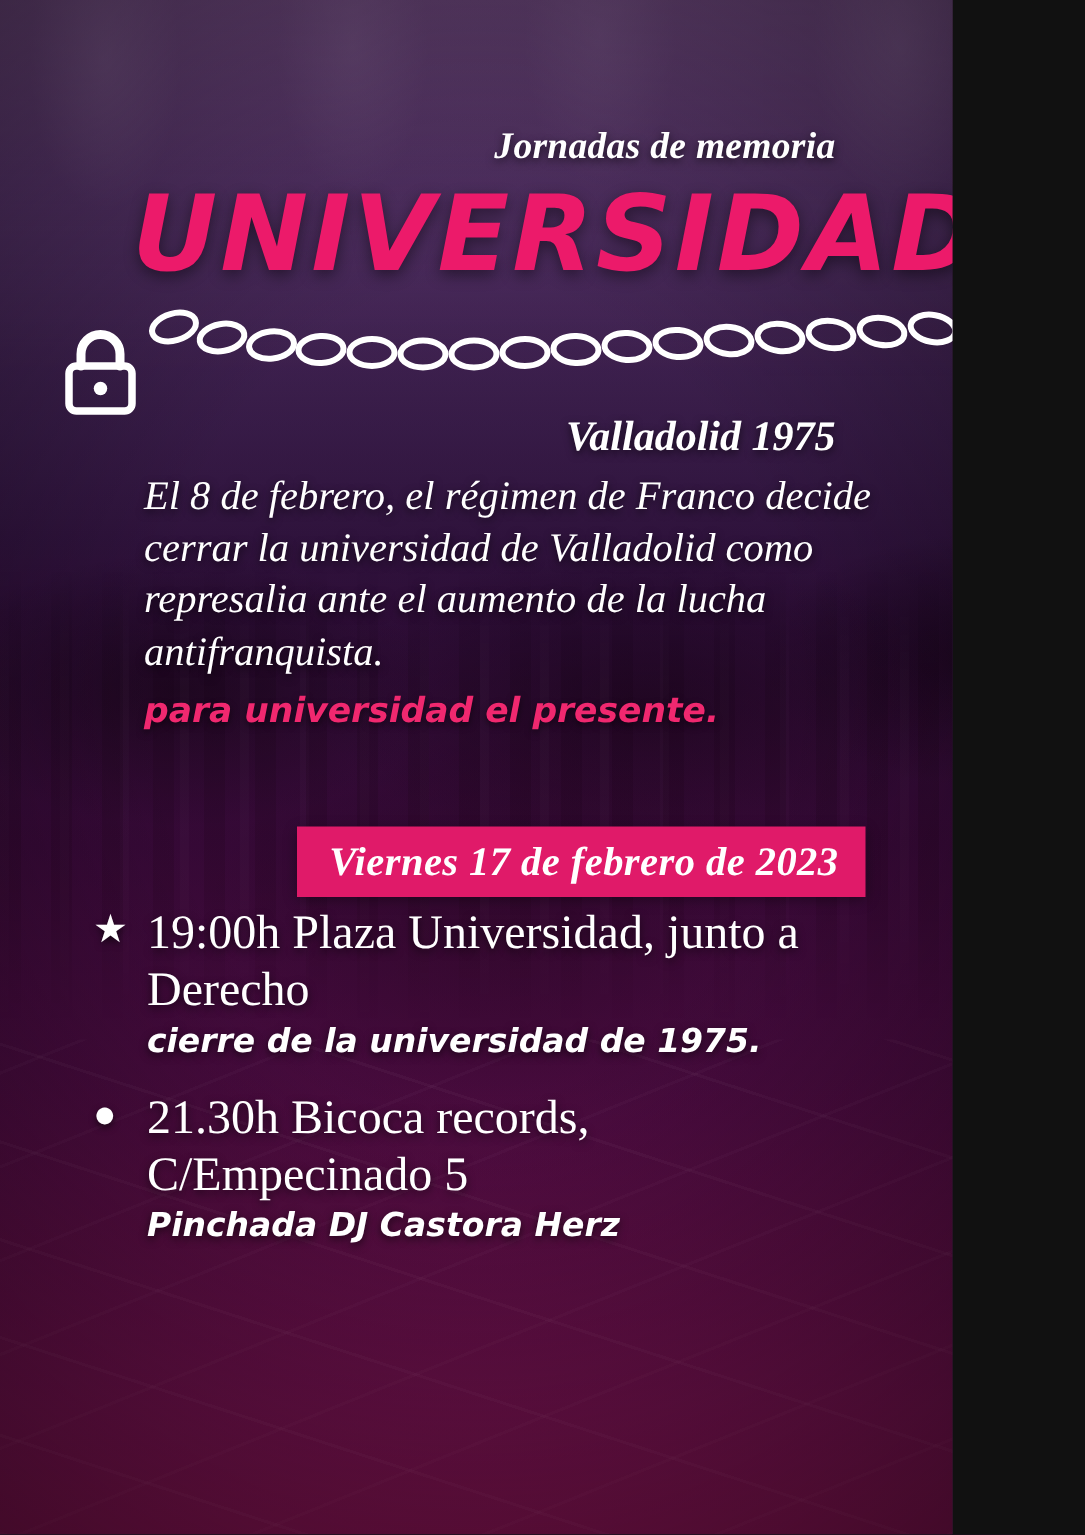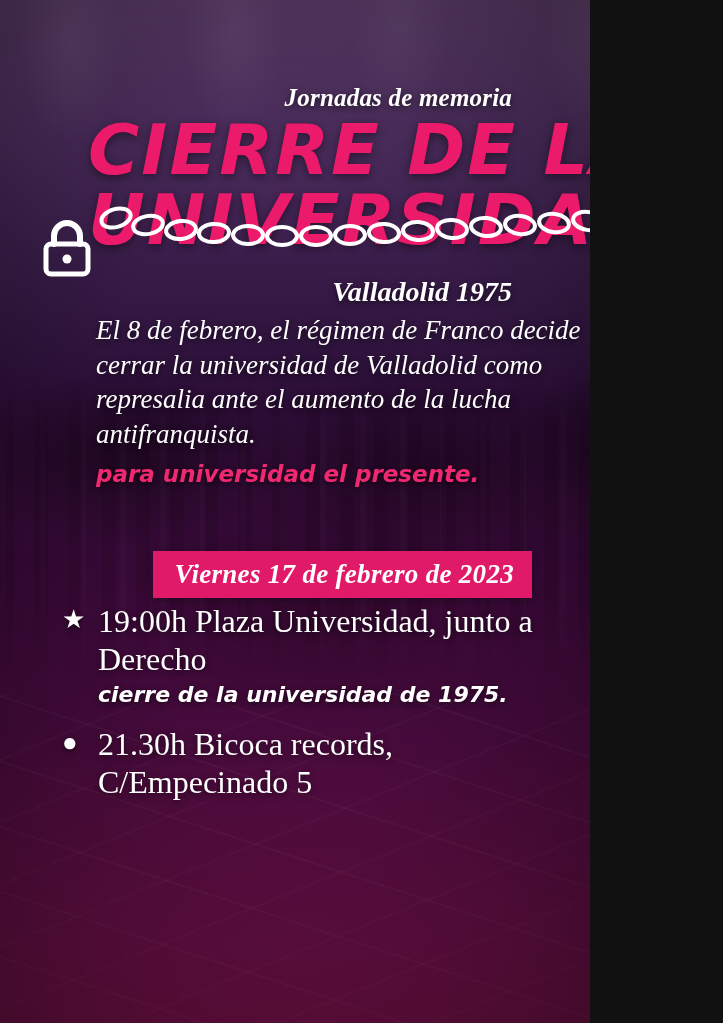--- a/index.html
+++ b/index.html
@@ -2,21 +2,21 @@
 <html lang="es"><head>
 <meta charset="utf-8">
 <style>
   html, body {
     margin: 0;
     padding: 0;
     background: #111;
   }
   .poster {
     position: relative;
-    width: 590px;
+    width: 635px;
     height: 1023px;
     overflow: hidden;
     font-family: "Liberation Serif", serif;
     color: #ffffff;
     background: #2a1430;
   }
 
   
   .bg-photo {
     position: absolute;
@@ -227,21 +227,20 @@
   <div class="bg-figures"></div>
   <div class="bg-pavement"></div>
   <div class="bg-tint"></div>
   <div class="bg-vignette"></div>
 
   <div class="content">
 
     <div class="kicker">Jornadas de memoria</div>
 
     <div class="title-block">
-      <div class="title-line">CIERRE DE LA</div>
       <div class="title-line second">UNIVERSIDAD</div>
     </div>
 
     <svg class="lock-icon" viewBox="0 0 62 62">
       <path d="M18 26 V18 a13 13 0 0 1 26 0 v8" fill="none" stroke="#ffffff" stroke-width="6" stroke-linecap="round"></path>
       <rect x="10" y="26" width="42" height="30" rx="5" fill="none" stroke="#ffffff" stroke-width="5"></rect>
       <circle cx="31" cy="41" r="4.5" fill="#ffffff"></circle>
     </svg>
 
     <svg class="chain" viewBox="0 0 580 64">
@@ -280,18 +279,19 @@
 
       <div class="event">
         <span class="bullet">★</span>
         <div class="headline">19:00h Plaza Universidad, junto a Derecho</div>
         <div class="sub">cierre de la universidad de 1975.</div>
       </div>
 
       <div class="event">
         <span class="bullet">●</span>
         <div class="headline">21.30h Bicoca records, C/Empecinado 5</div>
+        <div class="sub">Pinchada DJ Castora Herz</div>
       </div>
 
     </div>
 
   </div>
 </div>
 
 </body></html>

